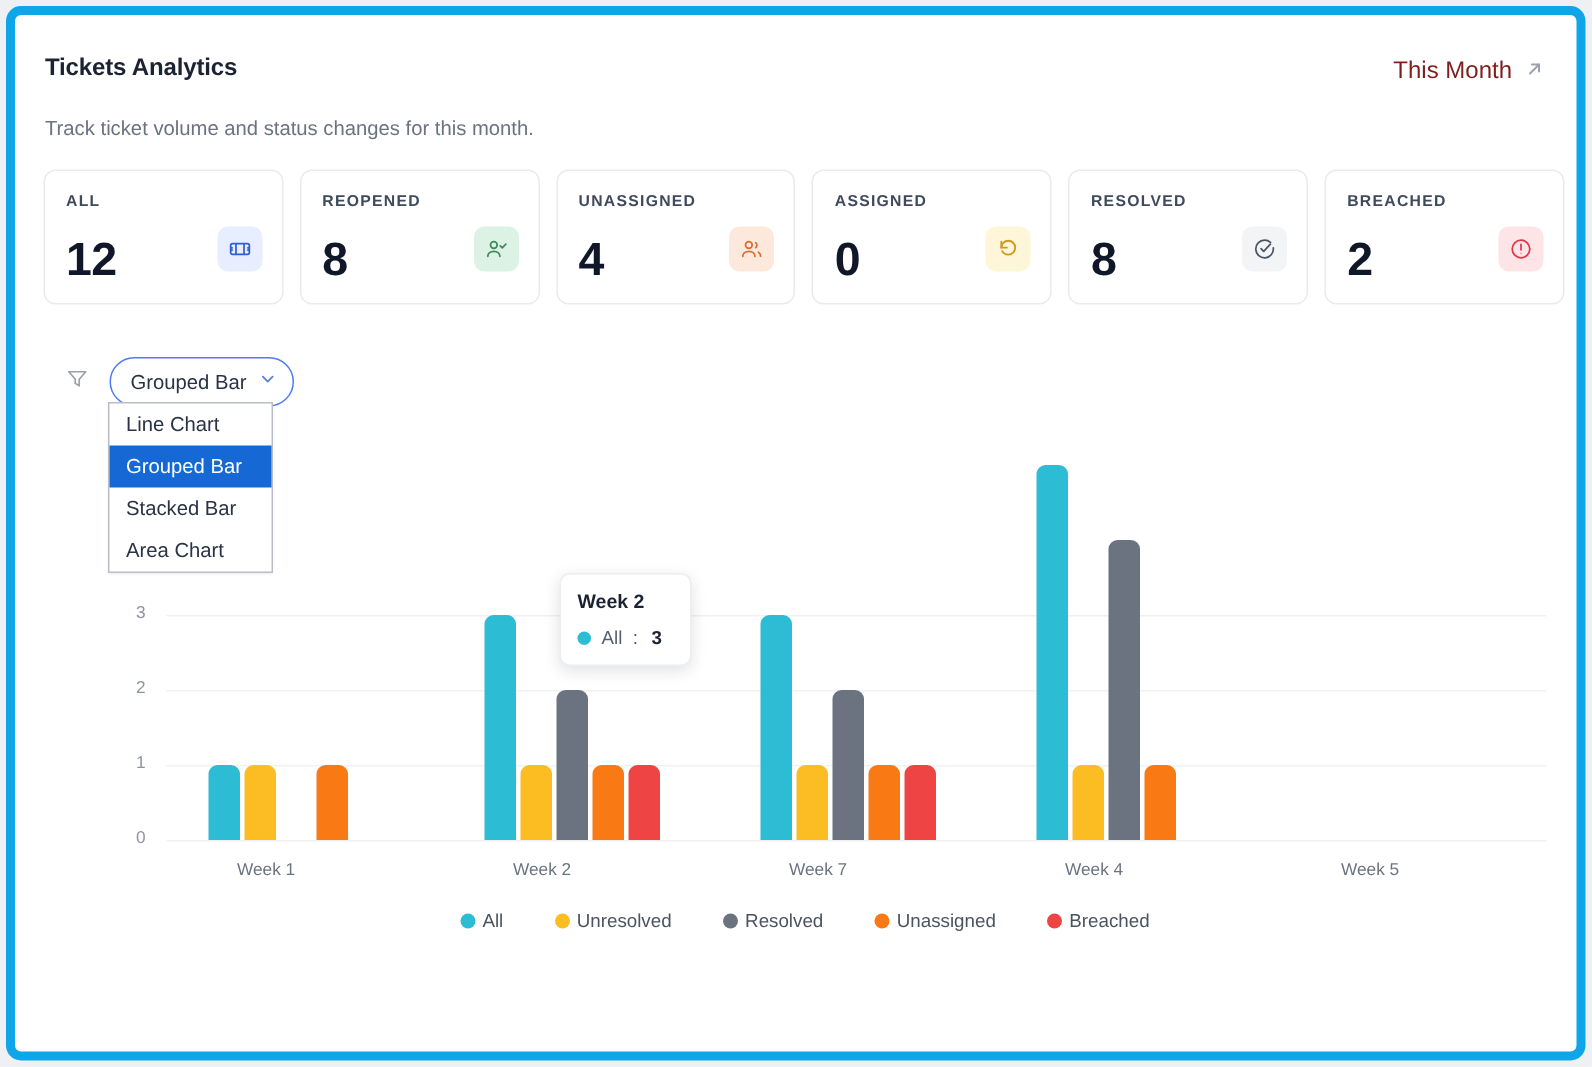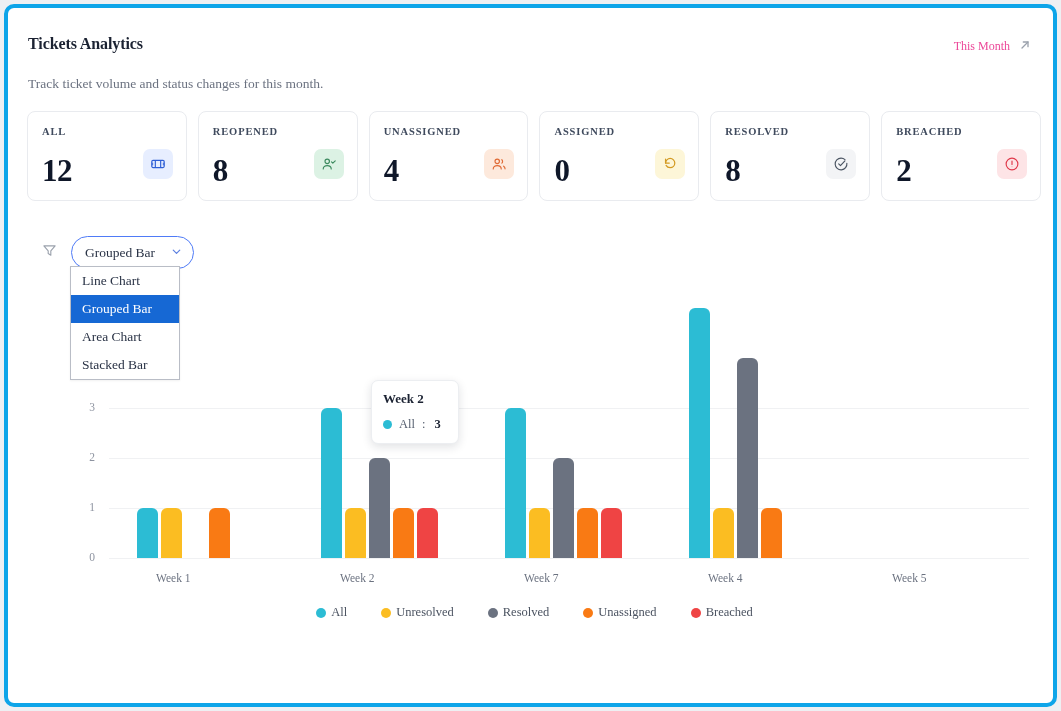--- a/index.html
+++ b/index.html
@@ -8,41 +8,40 @@
     background: #eef0f3;
     font-family: "Liberation Sans", sans-serif;
     overflow: hidden;
   }
 
   .panel {
     position: absolute;
     left: 4px; top: 4px;
     width: 1053px; height: 703px;
     background: #ffffff;
-    border: 4px solid #0ea5e9;
+    border: 6px solid #0ea5e9;
     border-radius: 10px;
-    font-family: Liberation Serif, serif;
   }
 
   
   .page-title {
     position: absolute; left: 20px; top: 27px;
     font-size: 16px; font-weight: bold; color: #1b2232;
     letter-spacing: -0.1px;
   }
   .page-sub {
     position: absolute; left: 20px; top: 68px;
     font-size: 13.5px; color: #6b7280;
   }
   .period {
     position: absolute; right: 22px; top: 29px;
     display: flex; align-items: center; gap: 9px;
     cursor: pointer;
   }
-  .period-label { font-size: 12px; color: #ec4899; }
+  .period-label { font-size: 16px; color: #7f1d1d; }
   .period-arrow { color: #9aa1ac; display:block; }
 
   
   .cards {
     position: absolute; left: 19px; top: 103px;
     width: 1014px; height: 90px;
     display: flex; gap: 11px;
   }
   .card {
     flex: 1 1 0;
@@ -257,22 +256,22 @@
         <svg width="13" height="13" viewBox="0 0 14 14" fill="none" stroke="currentColor" stroke-width="1.3" stroke-linecap="round" stroke-linejoin="round">
           <path d="M3.5 5.5L7 9l3.5-3.5"></path>
         </svg>
       </span>
     </div>
   </div>
 
   <div class="menu" id="menu">
       <div class="menu-item">Line Chart</div>
       <div class="menu-item sel">Grouped Bar</div>
+      <div class="menu-item">Stacked Bar</div>
       <div class="menu-item">Area Chart</div>
-      <div class="menu-item">Stacked Bar</div>
     </div>
 
   <div class="chart" id="chart">
       <div class="grid-line" style="top: 274px;"></div>
       <div class="ytick" style="left: 44px; top: 267px;">0</div>
       <div class="grid-line" style="top: 224px;"></div>
       <div class="ytick" style="left: 44px; top: 217px;">1</div>
       <div class="grid-line" style="top: 174px;"></div>
       <div class="ytick" style="left: 44px; top: 167px;">2</div>
       <div class="grid-line" style="top: 124px;"></div>

